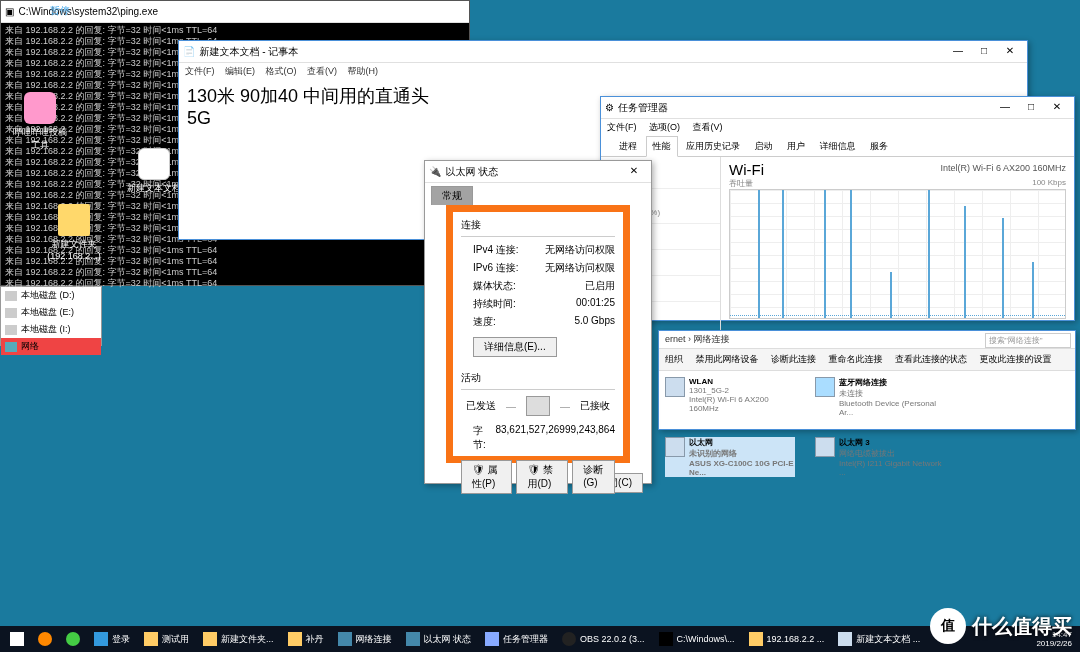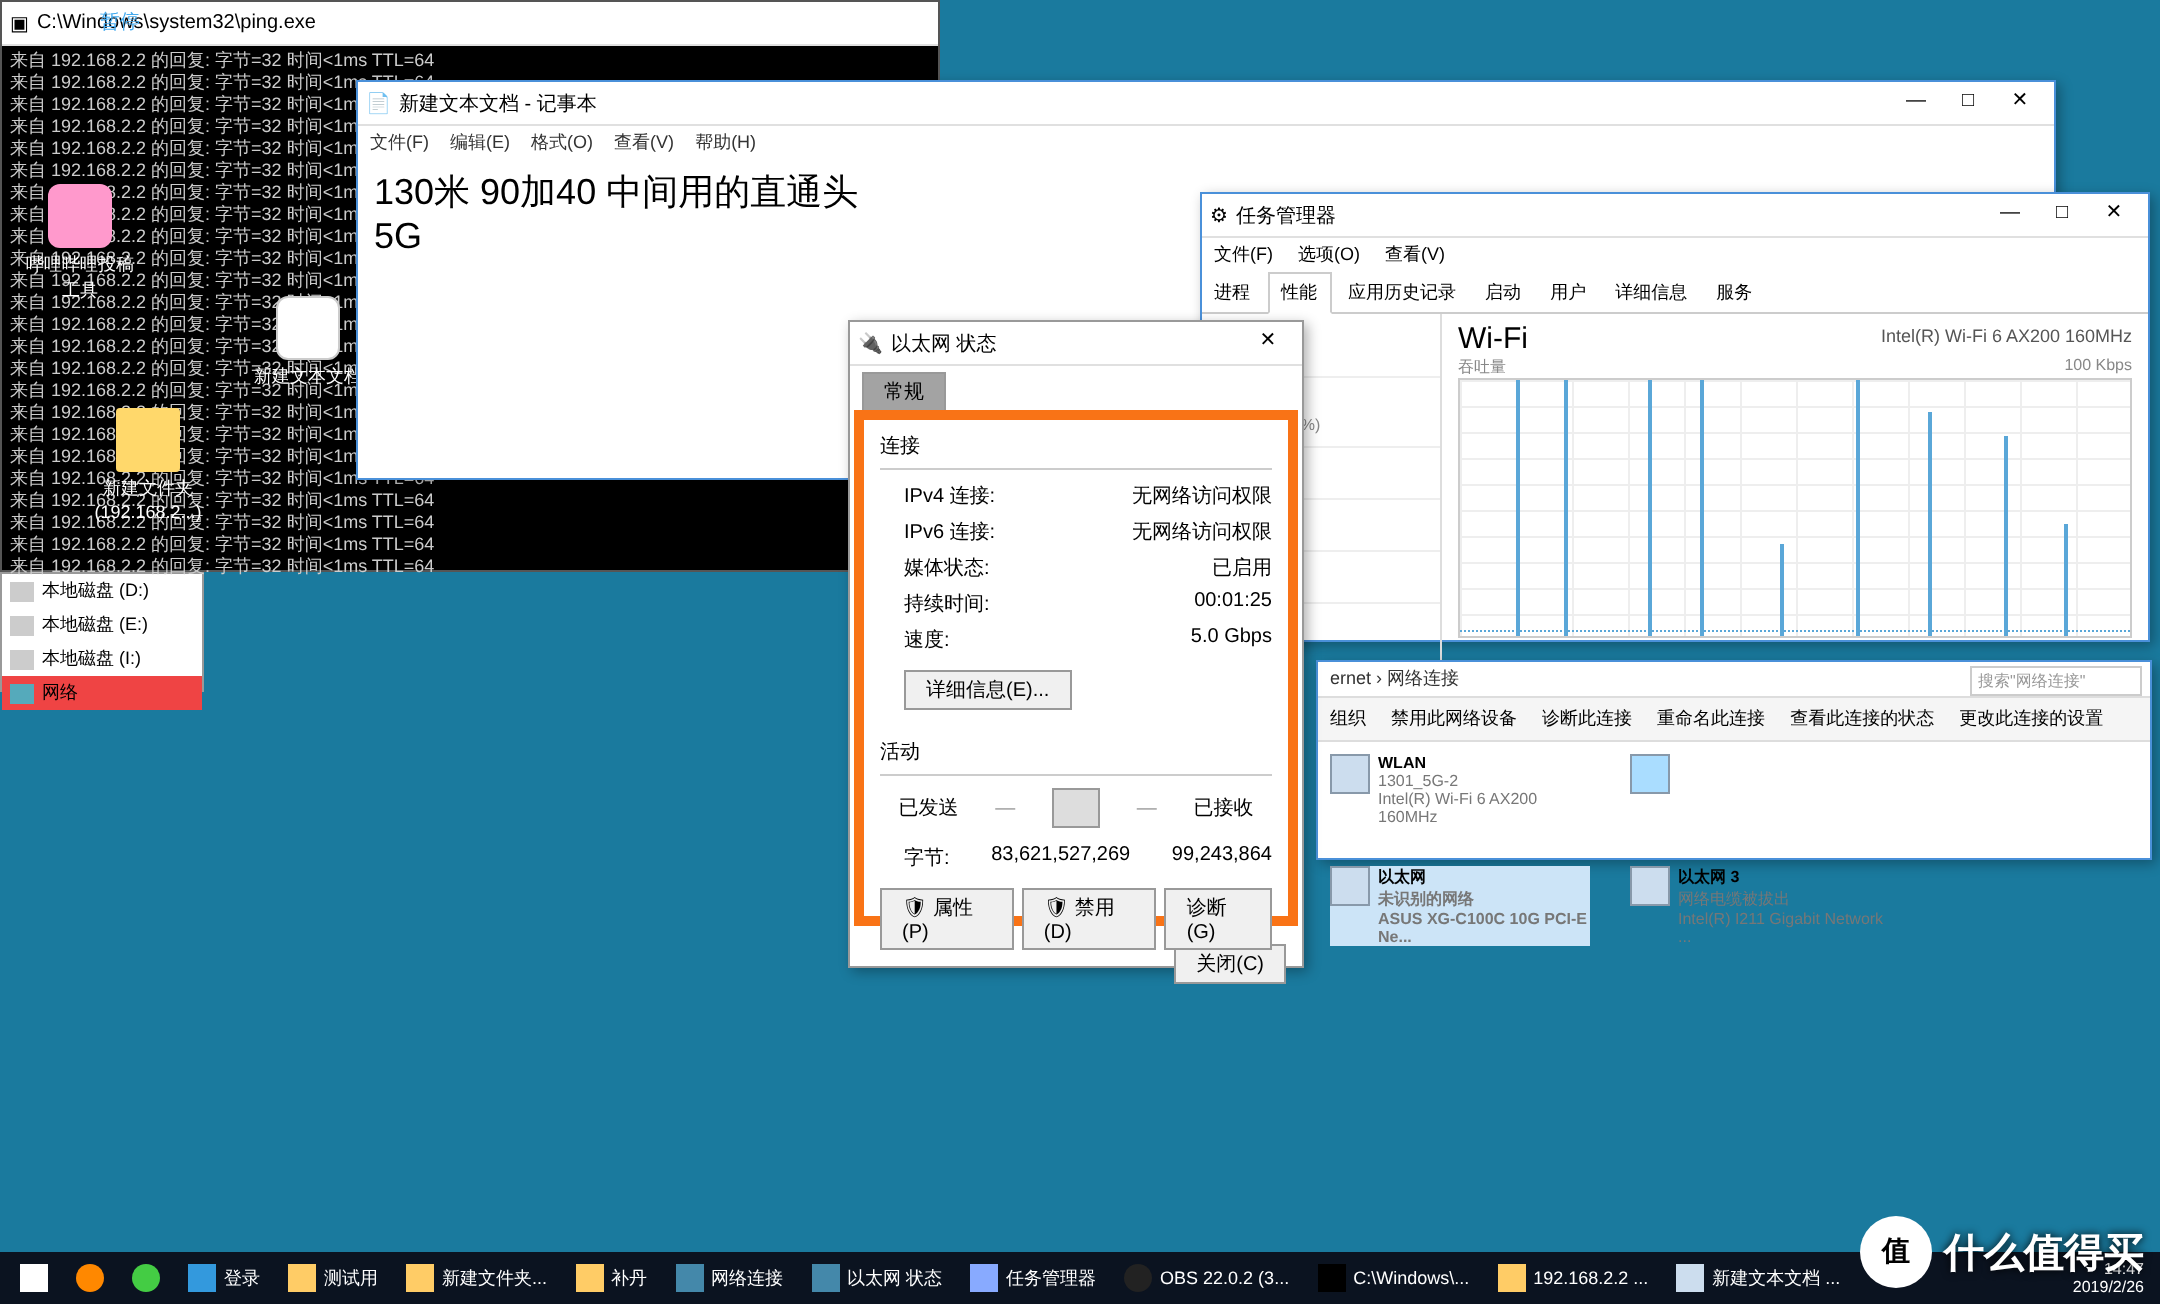--- a/index.html
+++ b/index.html
@@ -23,41 +23,41 @@
 
 .notepad { left: 178px; top: 40px; width: 850px; height: 200px; }
 .notepad .menu { font-size: 9px; padding: 2px 6px; color: #333; }
 .notepad .menu span { margin-right: 8px; cursor: pointer; }
 .notepad .content { padding: 4px 8px; font-size: 18px; color: #000; }
 
 
 .taskmgr { left: 600px; top: 96px; width: 475px; height: 225px; z-index: 3; }
 .taskmgr .menu { font-size: 9px; padding: 2px 6px; }
 .taskmgr .menu span { margin-right: 10px; }
-.taskmgr .tabs { font-size: 9px; padding: 0 0; border-bottom: 1px solid #ccc; }
+.taskmgr .tabs { font-size: 9px; padding: 0 12px; border-bottom: 1px solid #ccc; }
 .taskmgr .tabs span { display: inline-block; padding: 3px 6px; cursor: pointer; }
 .taskmgr .tabs span.active { border: 1px solid #ccc; border-bottom: 1px solid #fff; background: #fff; margin-bottom: -1px; }
 .taskmgr .body { display: flex; height: 175px; }
 .taskmgr .sidebar { width: 120px; border-right: 1px solid #ddd; font-size: 9px; }
 .taskmgr .sidebar .item { padding: 6px 4px; border-bottom: 1px solid #eee; cursor: pointer; }
 .taskmgr .sidebar .item .sub { color: #888; font-size: 8px; }
 .taskmgr .graph-area { flex: 1; padding: 4px 8px; position: relative; }
 .taskmgr .graph-title { font-size: 15px; }
 .taskmgr .graph-sub { font-size: 9px; color: #555; position: absolute; right: 8px; top: 6px; }
 .taskmgr .graph { height: 130px; border: 1px solid #ccc; position: relative; background: #fff; overflow: hidden; }
 .taskmgr .graph .grid { position: absolute; inset: 0; background: repeating-linear-gradient(to right, #eee 0 1px, transparent 1px 28px), repeating-linear-gradient(to bottom, #eee 0 1px, transparent 1px 13px); }
 .taskmgr .spike { position: absolute; bottom: 0; width: 2px; background: #5aa7d8; }
 .taskmgr .line-throughput { position: absolute; bottom: 2px; left: 0; right: 0; height: 1px; border-bottom: 1px dotted #5aa7d8; }
 
 
 .ethstat { left: 424px; top: 160px; width: 228px; height: 324px; z-index: 6; border: 1px solid #999; }
 .ethstat .titlebar { background: #fff; }
 .ethstat .tabstrip { font-size: 10px; padding: 3px 6px 0; }
 .ethstat .tabstrip span { display: inline-block; padding: 2px 10px; border: 1px solid #999; border-bottom: none; background: #a3a3a3; }
-.ethstat .panel { border: 5px solid #f97316; margin: 0 2px 5px; padding: 6px 8px; font-size: 10px; height: 258px; position: relative; }
+.ethstat .panel { border: 7px solid #f97316; margin: 0 21px 5px; padding: 6px 8px; font-size: 10px; height: 258px; position: relative; }
 .ethstat .section { margin-bottom: 6px; }
 .ethstat .row { display: flex; justify-content: space-between; padding: 2px 0 2px 12px; }
 .ethstat .btn { display: inline-block; border: 1px solid #999; background: #f0f0f0; padding: 2px 10px; font-size: 10px; cursor: pointer; }
 .ethstat hr { border: none; border-top: 1px solid #ccc; margin: 4px 0; }
 .ethstat .activity { display: flex; align-items: center; justify-content: space-around; margin: 6px 0; }
 .ethstat .pc { width: 24px; height: 20px; background: #ddd; border: 1px solid #999; }
 .ethstat .dots { color: #999; }
 .ethstat .btnrow { display: flex; gap: 4px; margin-top: 6px; }
 .ethstat .footer { text-align: right; padding: 4px 8px; }
 
@@ -220,20 +220,21 @@
       <span>查看此连接的状态</span>
       <span>更改此连接的设置</span>
     </div>
     <div class="items" style="flex-wrap:wrap">
       <div class="nitem">
         <div class="nic"></div>
         <div><b>WLAN</b><div class="sub">1301_5G-2</div><div class="sub">Intel(R) Wi-Fi 6 AX200 160MHz</div></div>
       </div>
       <div class="nitem">
         <div class="nic" style="background:#adf"></div>
+        <div><b>蓝牙网络连接</b><div class="sub">未连接</div><div class="sub">Bluetooth Device (Personal Ar...</div></div>
       </div>
       <div class="nitem sel">
         <div class="nic"></div>
         <div><b>以太网</b><div class="sub">未识别的网络</div><div class="sub">ASUS XG-C100C 10G PCI-E Ne...</div></div>
       </div>
       <div class="nitem">
         <div class="nic"></div>
         <div><b>以太网 3</b><div class="sub">网络电缆被拔出</div><div class="sub">Intel(R) I211 Gigabit Network ...</div></div>
       </div>
     </div>

